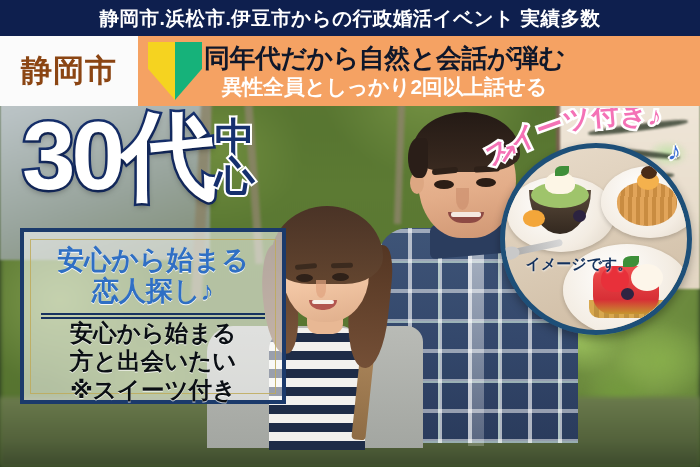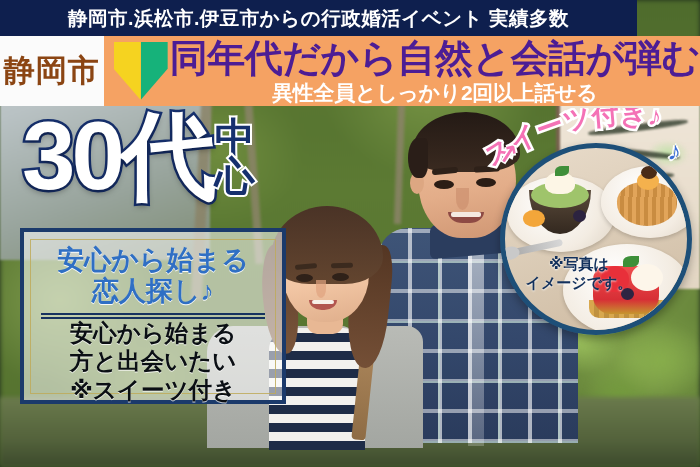--- a/index.html
+++ b/index.html
@@ -168,21 +168,21 @@
     background:repeating-linear-gradient(0deg,#1e2c47 0 9px,#f2f1ee 9px 18px);
     border-radius:22px 22px 0 0;
   }
   .woman .strap{
     position:absolute;left:112px;top:122px;width:14px;height:110px;
     background:linear-gradient(180deg,#b08a5e,#8e6c45);transform:rotate(6deg);border-radius:4px;
   }
 
   
   .topbar{
-    position:absolute;left:0;top:0;width:637px;height:36px;
+    position:absolute;left:0;top:0;width:700px;height:36px;
     background:#0e1f4e;display:flex;align-items:center;justify-content:center;
   }
   .topbar span{
     color:#ffffff;font-size:19.5px;font-weight:700;letter-spacing:.5px;white-space:nowrap;
   }
 
   
   .band{position:absolute;left:0;top:36px;width:700px;height:70px;display:flex;}
   .band-city{
     width:138px;height:70px;background:#fbfbfb;
@@ -198,21 +198,21 @@
     position:absolute;left:2px;top:2px;width:27px;height:58px;
     background:#f5d320;
     clip-path:polygon(0 0,100% 0,100% 100%,0 46%);
   }
   .leaf-r{
     position:absolute;left:29px;top:2px;width:27px;height:58px;
     background:#16b27a;
     clip-path:polygon(0 0,100% 0,100% 46%,0 100%);
   }
   .band-texts{display:flex;flex-direction:column;justify-content:center;line-height:1;}
-  .band-l1{color:#4c1d95;font-size:38px;font-weight:700;white-space:nowrap;letter-spacing:-.5px;}
+  .band-l1{color:#0f172a;font-size:26px;font-weight:700;white-space:nowrap;letter-spacing:-.5px;}
   .band-l2{
     color:#ffffff;font-size:21px;font-weight:700;white-space:nowrap;margin-top:5px;
     text-align:center;letter-spacing:-.3px;
   }
 
   
   .age{position:absolute;left:22px;top:112px;display:flex;align-items:flex-start;justify-content:flex-end;}
   .age-main{
     font-size:96px;font-weight:700;color:#ffffff;line-height:.92;letter-spacing:-4px;
     -webkit-text-stroke:5px #16306e;paint-order:stroke fill;
@@ -428,18 +428,17 @@
   <svg class="arc" viewBox="0 0 240 70">
     <path id="arcpath" d="M 14,64 Q 120,-12 232,30" fill="none"></path>
     <text>
       <textPath href="#arcpath" startOffset="4%">スイーツ付き♪</textPath>
     </text>
   </svg>
   <div class="arrow-up">↗</div>
   <div class="note-tail">♪</div>
 
   <div class="sweets-note">
-    <div>※写真は</div>
     <div>イメージです。</div>
   </div>
 
 
 </div>
 
 </body></html>

